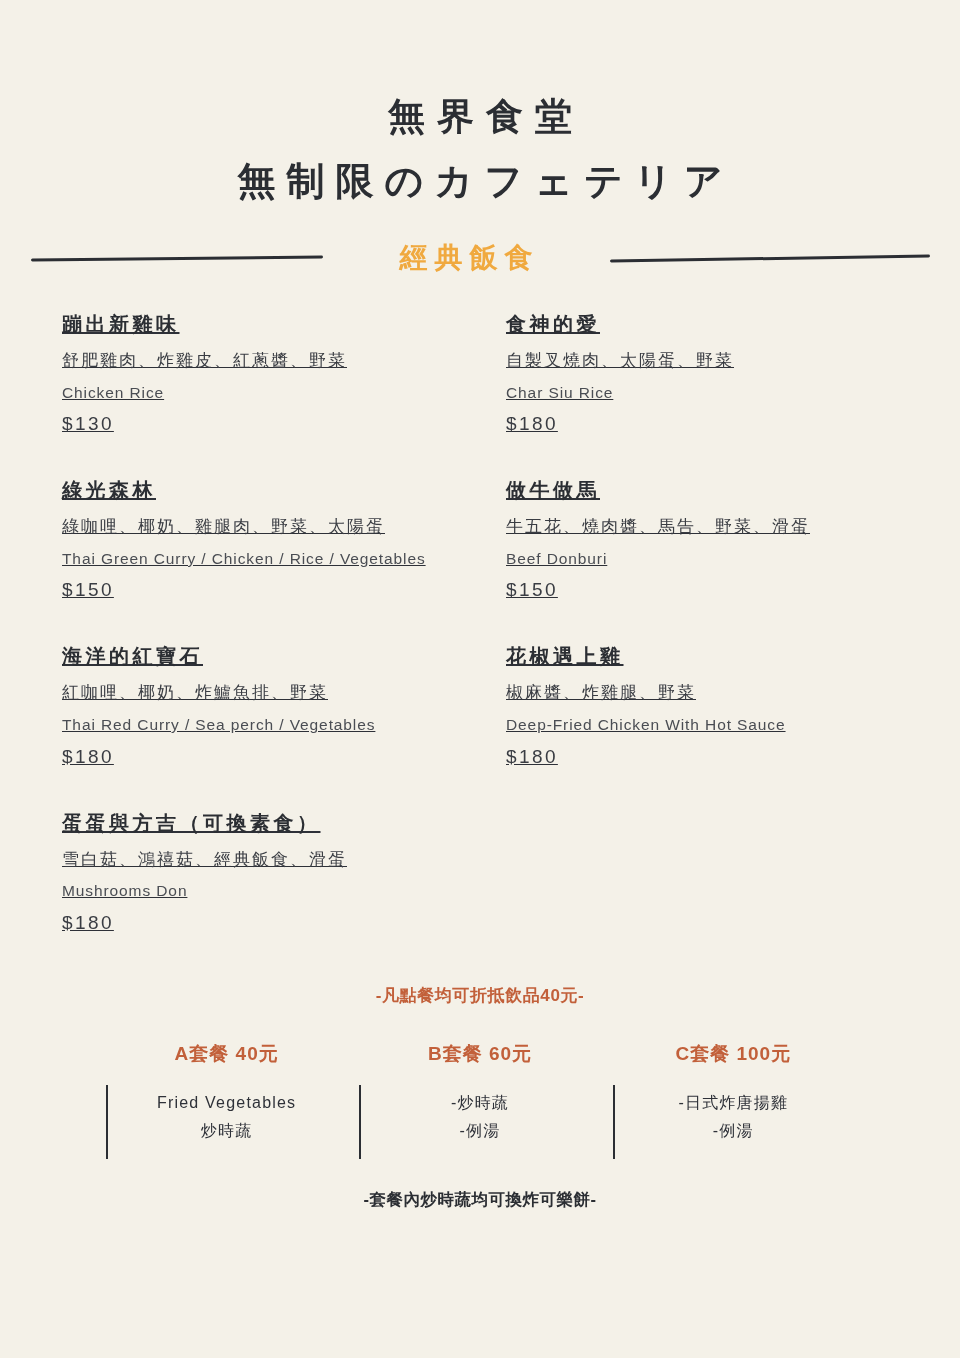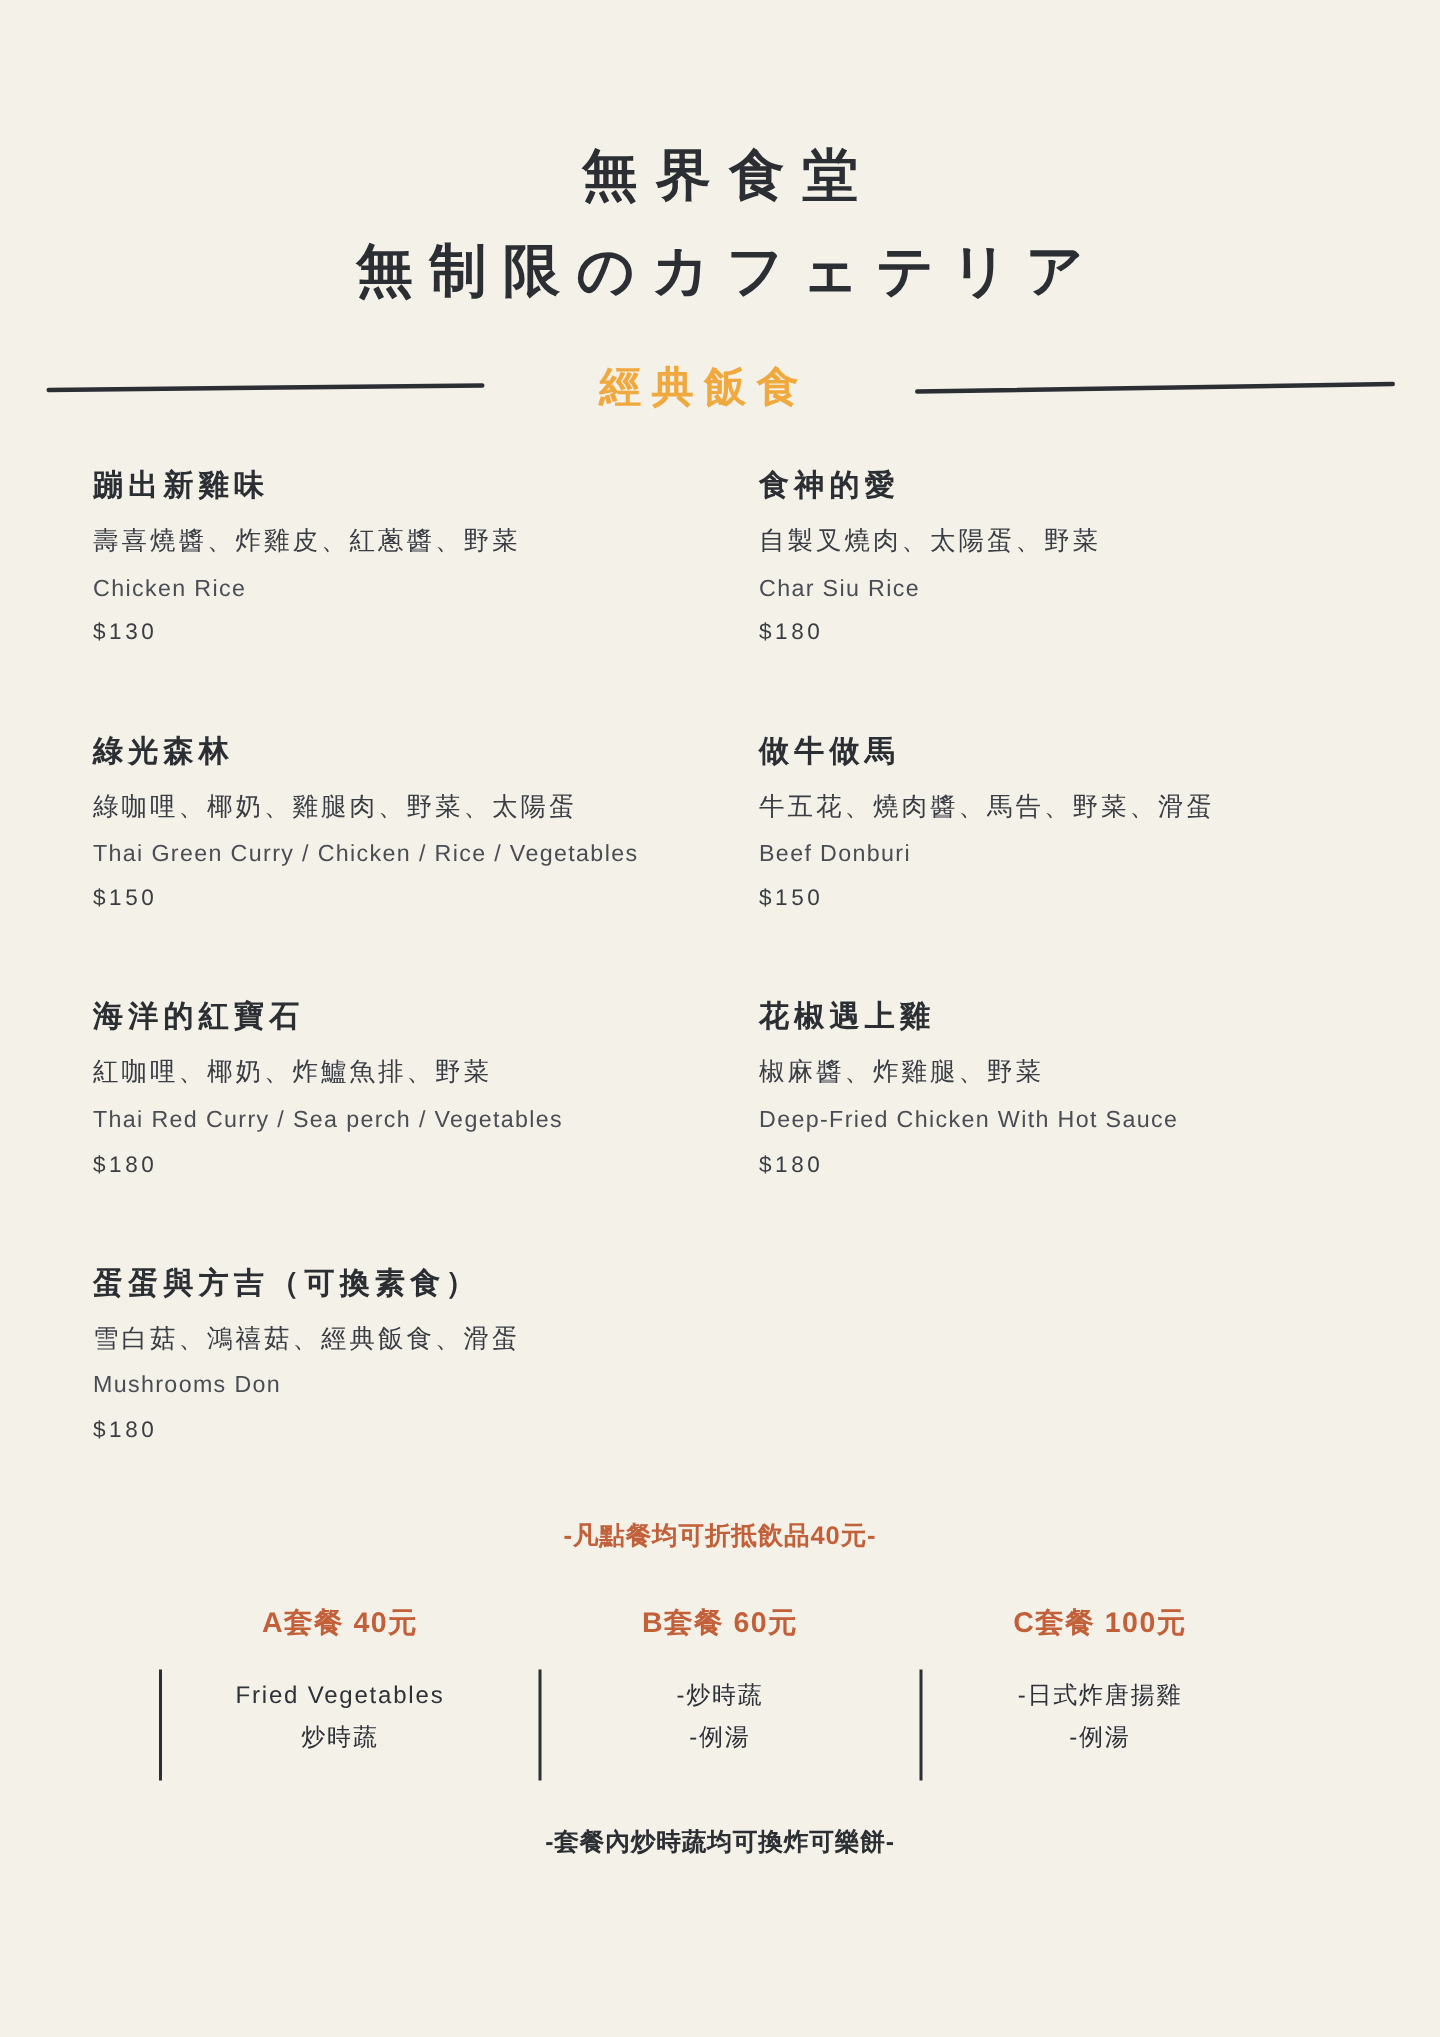--- a/index.html
+++ b/index.html
@@ -76,21 +76,22 @@
     text-indent: 7px;
     white-space: nowrap;
   }
 
   
   .menu {
     margin: 32px auto 0;
     width: 836px;
     display: grid;
     grid-template-columns: 444px 392px;
-    row-gap: 16px;
+    row-gap: 0;
+    text-decoration: underline;
   }
   .item {
     margin-bottom: 40px;
   }
   .item.right-col {
     padding-left: 0;
   }
   .item-name {
     font-size: 20px;
     font-weight: 700;
@@ -106,21 +107,21 @@
     line-height: 1.5;
   }
   .item-en {
     font-size: 15.5px;
     letter-spacing: 0.9px;
     color: #4a4d53;
     margin-top: 8px;
     line-height: 1.4;
   }
   .item-price {
-    font-size: 15px;
+    font-size: 19px;
     letter-spacing: 2.4px;
     color: #3a3d43;
     margin-top: 10px;
   }
 
   
   .note {
     text-align: center;
     font-size: 17px;
     font-weight: 700;
@@ -184,21 +185,21 @@
   <div class="section-bar">
     <div class="rule left"></div>
     <div class="section-title">經典飯食</div>
     <div class="rule right"></div>
   </div>
 
   <div class="menu">
 
     <div class="item">
       <div class="item-name">蹦出新雞味</div>
-      <div class="item-desc">壽喜燒醬、炸雞皮、紅蔥醬、野菜</div>
+      <div class="item-desc">舒肥雞肉、炸雞皮、紅蔥醬、野菜</div>
       <div class="item-en">Chicken Rice</div>
       <div class="item-price">$130</div>
     </div>
 
     <div class="item right-col">
       <div class="item-name">食神的愛</div>
       <div class="item-desc">自製叉燒肉、太陽蛋、野菜</div>
       <div class="item-en">Char Siu Rice</div>
       <div class="item-price">$180</div>
     </div>

